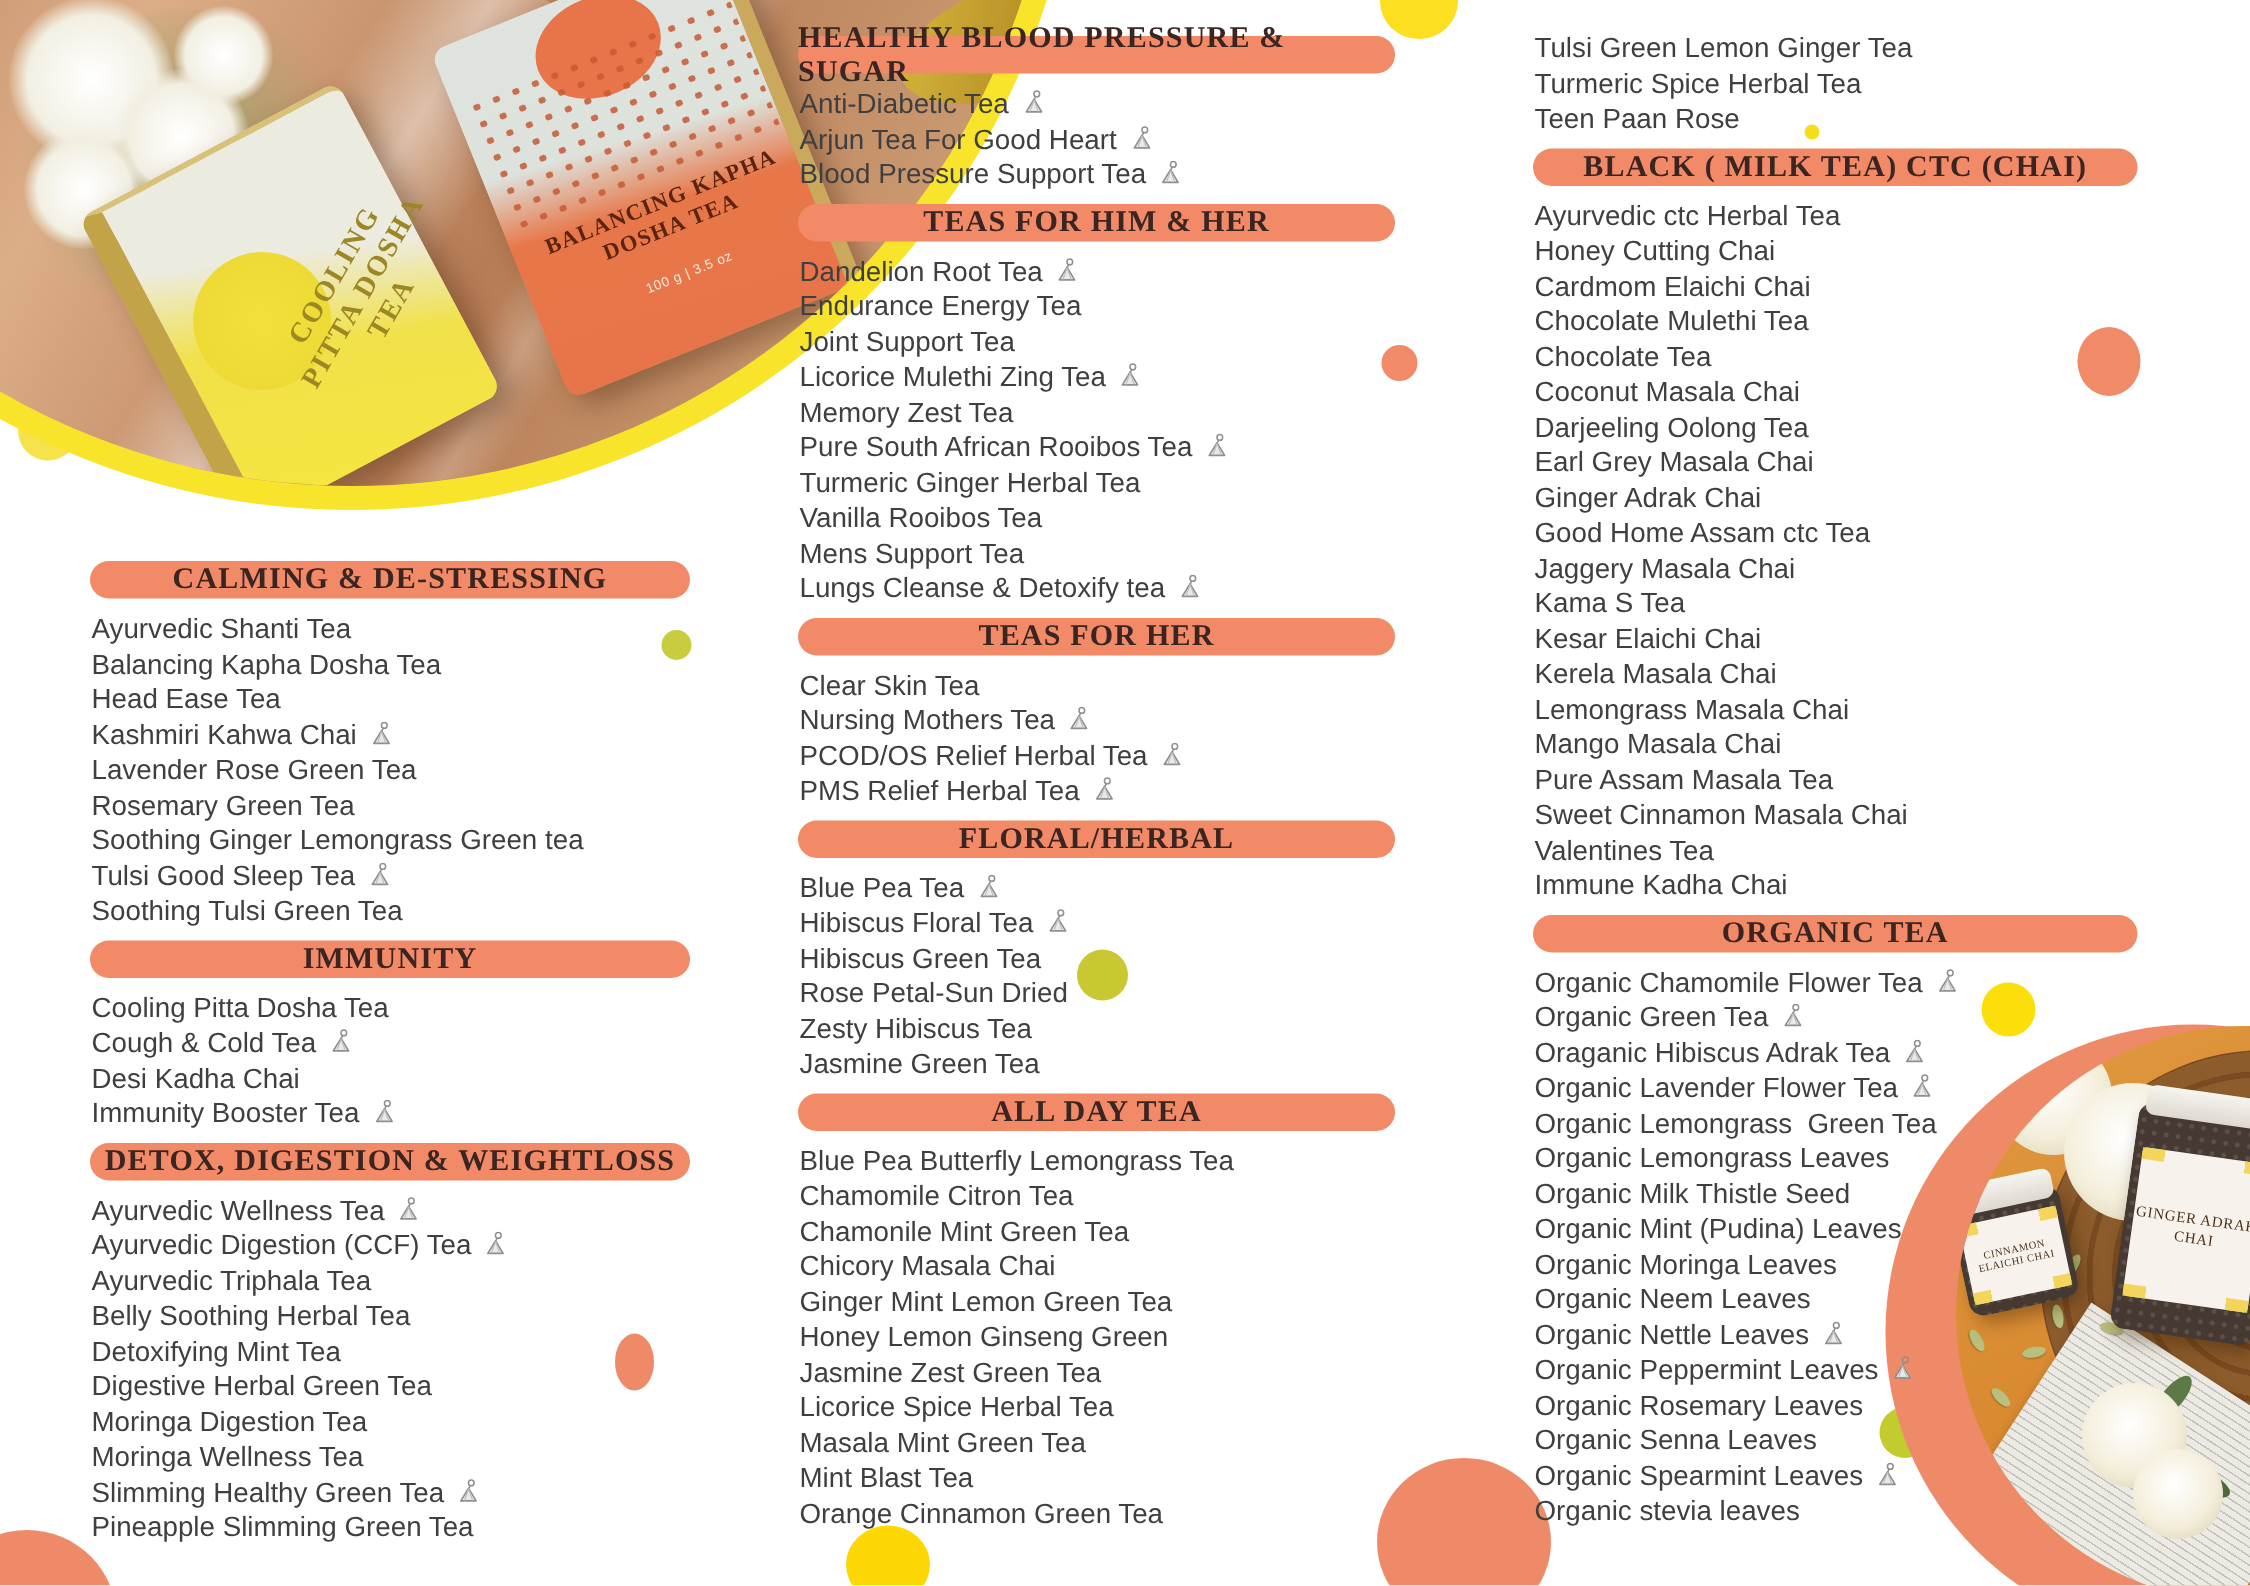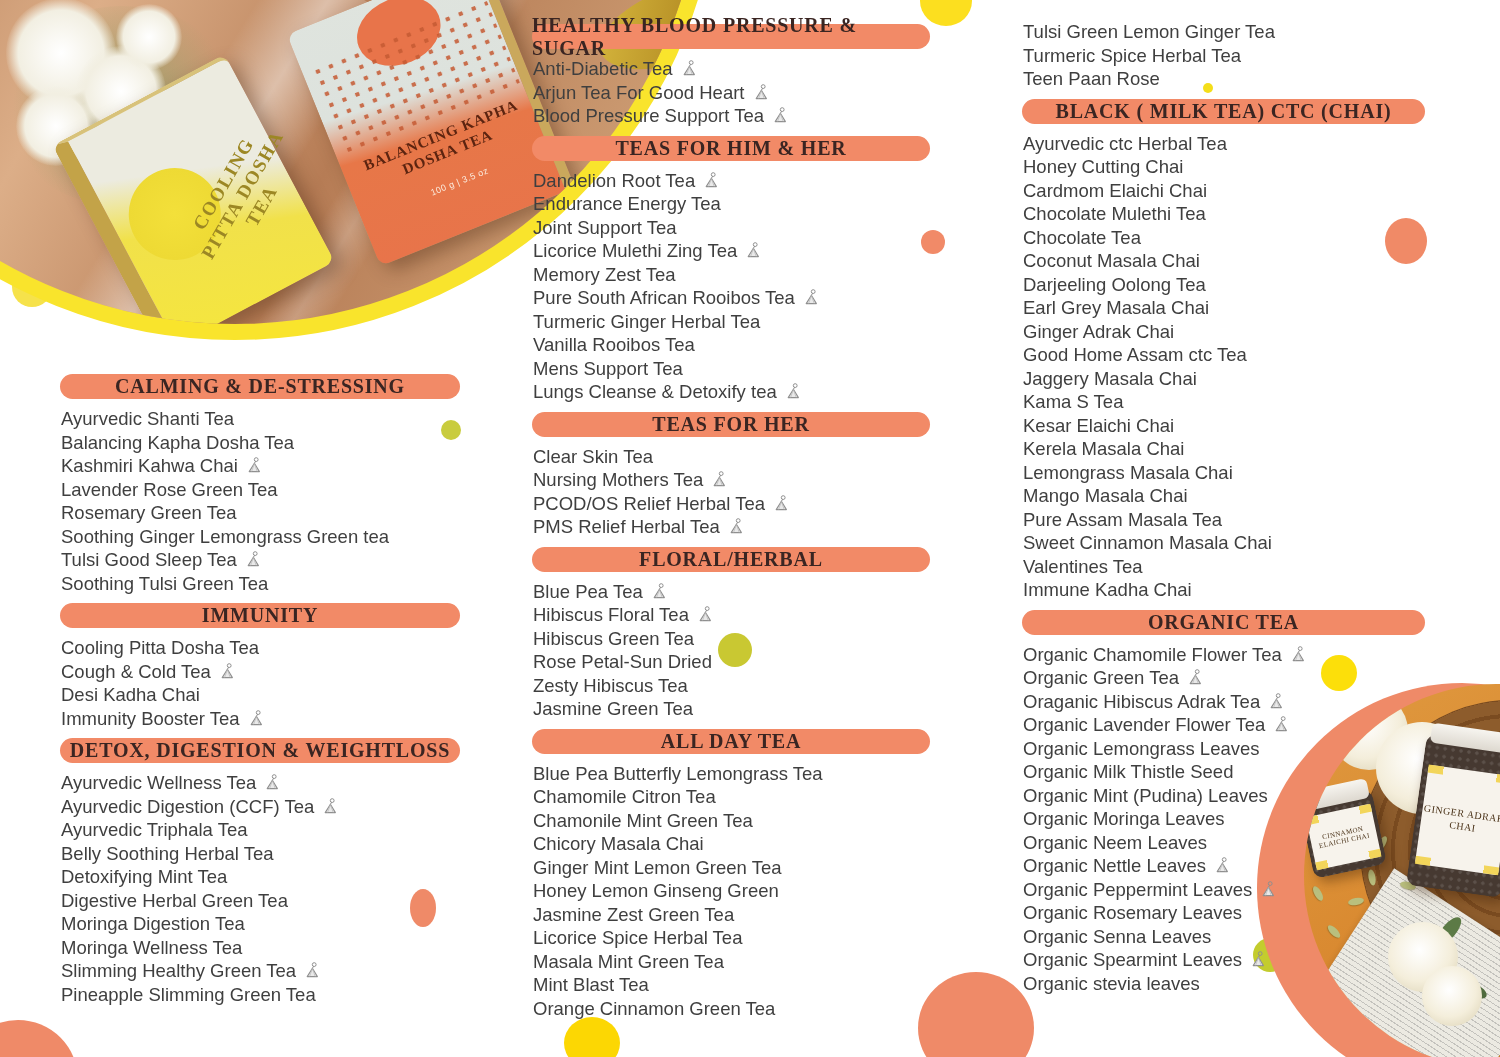--- a/index.html
+++ b/index.html
@@ -179,20 +179,21 @@
   </div>
 
   <div class="col" id="col-left">
       <div class="menu-section">
         <div class="pill">
           <span>CALMING &amp; DE-STRESSING</span>
         </div>
         <ul class="tea-list">
           <li><span>Ayurvedic Shanti Tea</span></li>
           <li><span>Balancing Kapha Dosha Tea</span></li>
+          <li><span>Head Ease Tea</span></li>
           <li><span>Kashmiri Kahwa Chai</span><svg class="teabag" width="15" height="17" viewBox="0 0 15 17">
               <circle cx="9.2" cy="2.6" r="1.9" fill="none" stroke="#8f8f8f" stroke-width="1"></circle>
               <path d="M8.6 4.2 L7.4 6.4" stroke="#8f8f8f" stroke-width="1" fill="none"></path>
               <path d="M7.4 6.2 L12.4 14.6 L2.2 14.6 Z" fill="#e9e9e9" stroke="#8f8f8f" stroke-width="1.1" stroke-linejoin="round"></path>
               <path d="M7.4 6.6 L4.6 14.4 M7.4 6.6 L10.2 14.4" stroke="#bdbdbd" stroke-width=".8" fill="none"></path>
             </svg></li>
           <li><span>Lavender Rose Green Tea</span></li>
           <li><span>Rosemary Green Tea</span></li>
           <li><span>Soothing Ginger Lemongrass Green tea</span></li>
           <li><span>Tulsi Good Sleep Tea</span><svg class="teabag" width="15" height="17" viewBox="0 0 15 17">
@@ -446,20 +447,21 @@
               <path d="M8.6 4.2 L7.4 6.4" stroke="#8f8f8f" stroke-width="1" fill="none"></path>
               <path d="M7.4 6.2 L12.4 14.6 L2.2 14.6 Z" fill="#e9e9e9" stroke="#8f8f8f" stroke-width="1.1" stroke-linejoin="round"></path>
               <path d="M7.4 6.6 L4.6 14.4 M7.4 6.6 L10.2 14.4" stroke="#bdbdbd" stroke-width=".8" fill="none"></path>
             </svg></li>
           <li><span>Organic Lavender Flower Tea</span><svg class="teabag" width="15" height="17" viewBox="0 0 15 17">
               <circle cx="9.2" cy="2.6" r="1.9" fill="none" stroke="#8f8f8f" stroke-width="1"></circle>
               <path d="M8.6 4.2 L7.4 6.4" stroke="#8f8f8f" stroke-width="1" fill="none"></path>
               <path d="M7.4 6.2 L12.4 14.6 L2.2 14.6 Z" fill="#e9e9e9" stroke="#8f8f8f" stroke-width="1.1" stroke-linejoin="round"></path>
               <path d="M7.4 6.6 L4.6 14.4 M7.4 6.6 L10.2 14.4" stroke="#bdbdbd" stroke-width=".8" fill="none"></path>
             </svg></li>
+          <li><span>Organic Lemongrass  Green Tea</span></li>
           <li><span>Organic Lemongrass Leaves</span></li>
           <li><span>Organic Milk Thistle Seed</span></li>
           <li><span>Organic Mint (Pudina) Leaves</span></li>
           <li><span>Organic Moringa Leaves</span></li>
           <li><span>Organic Neem Leaves</span></li>
           <li><span>Organic Nettle Leaves</span><svg class="teabag" width="15" height="17" viewBox="0 0 15 17">
               <circle cx="9.2" cy="2.6" r="1.9" fill="none" stroke="#8f8f8f" stroke-width="1"></circle>
               <path d="M8.6 4.2 L7.4 6.4" stroke="#8f8f8f" stroke-width="1" fill="none"></path>
               <path d="M7.4 6.2 L12.4 14.6 L2.2 14.6 Z" fill="#e9e9e9" stroke="#8f8f8f" stroke-width="1.1" stroke-linejoin="round"></path>
               <path d="M7.4 6.6 L4.6 14.4 M7.4 6.6 L10.2 14.4" stroke="#bdbdbd" stroke-width=".8" fill="none"></path>

